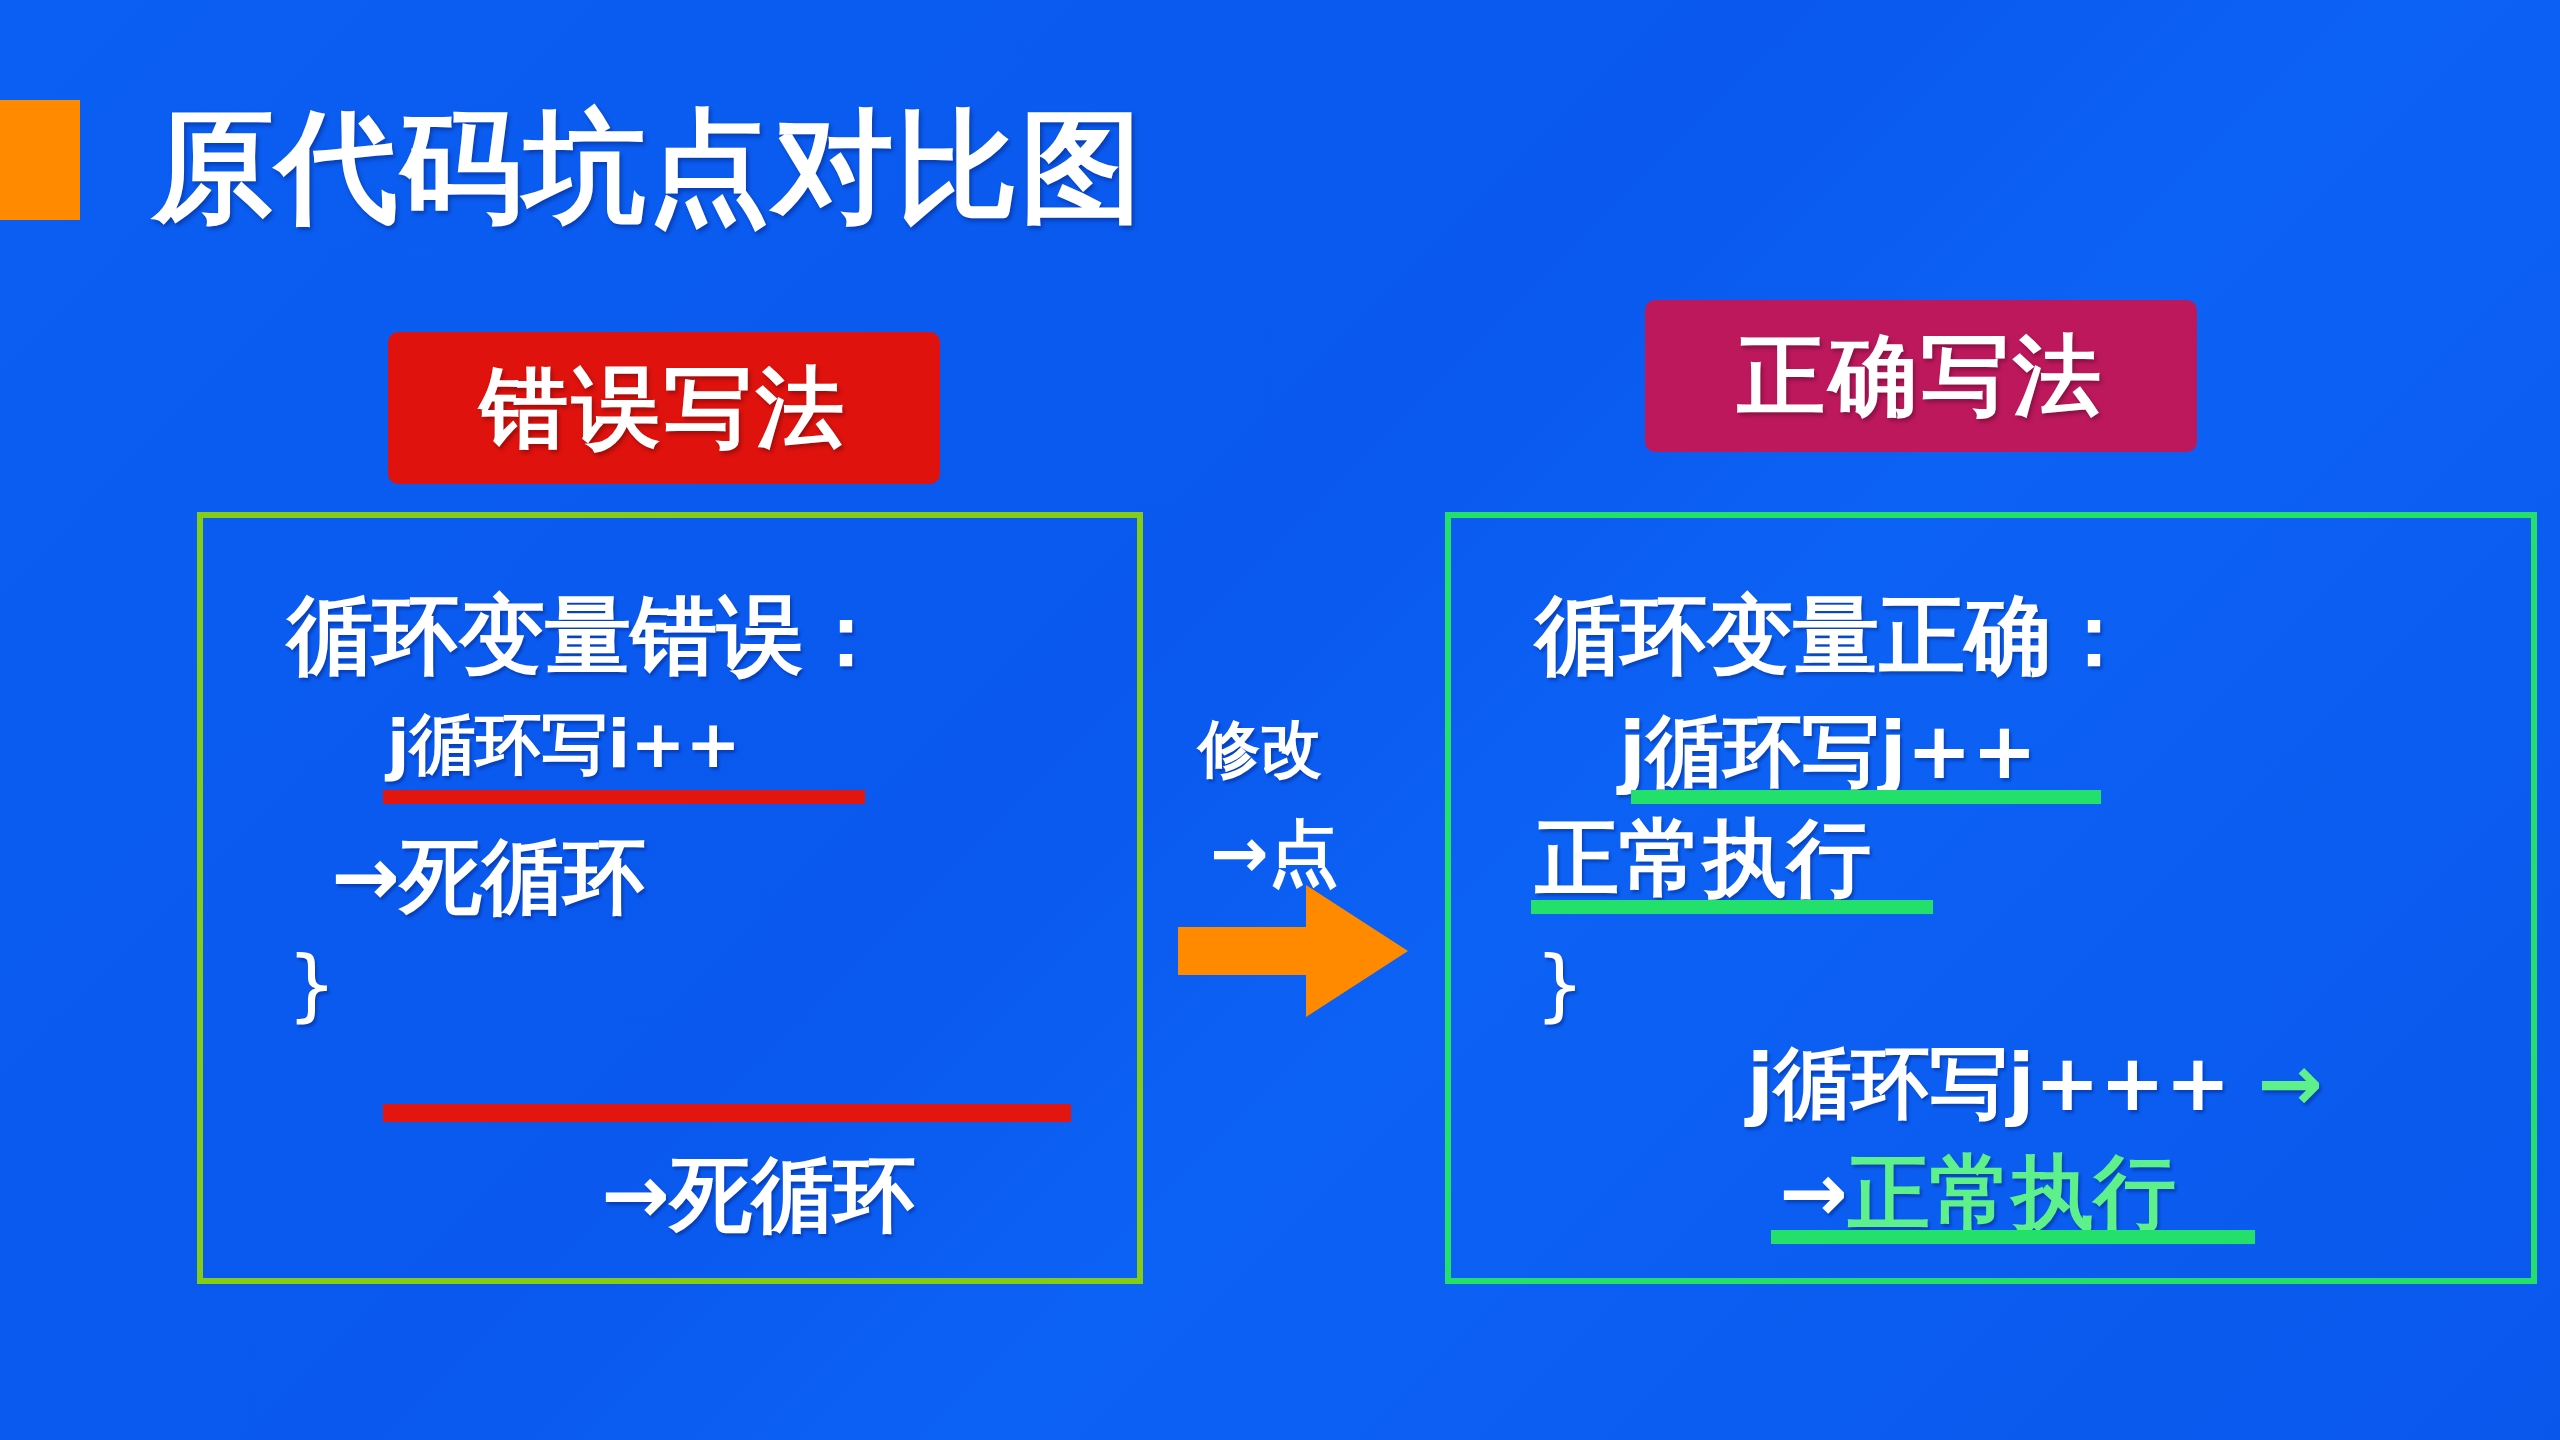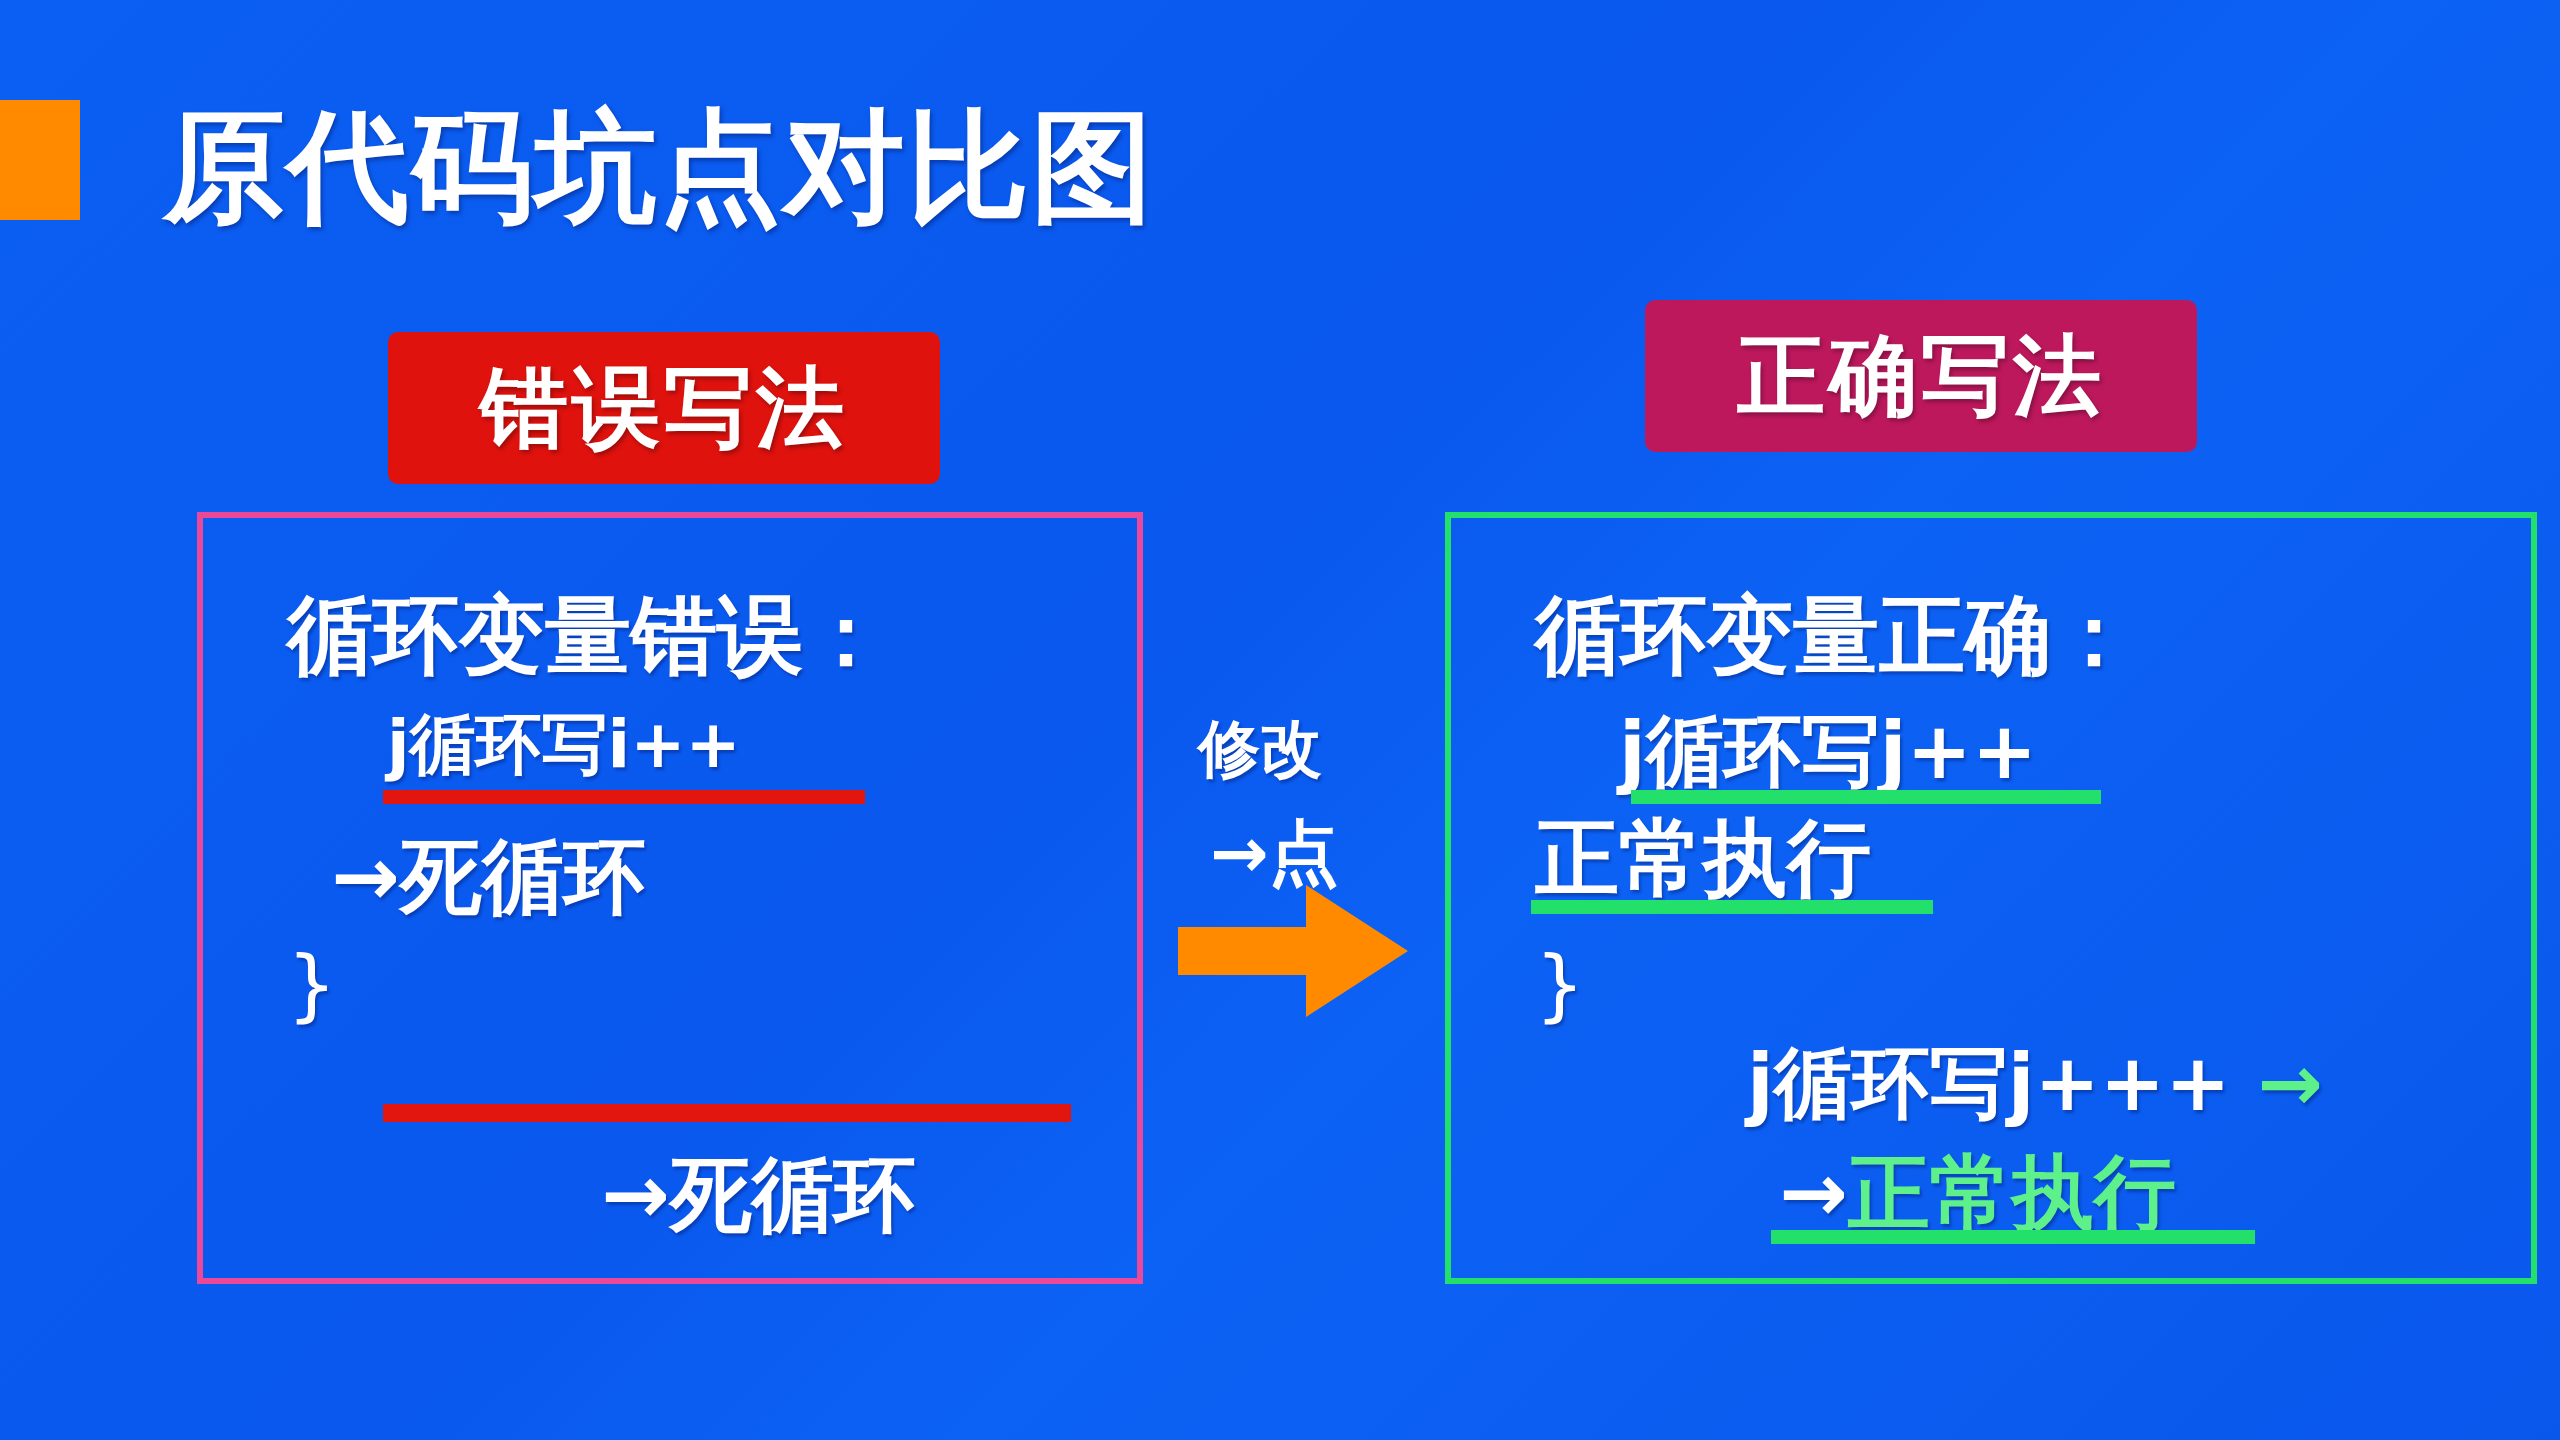--- a/index.html
+++ b/index.html
@@ -5,32 +5,32 @@
   html, body { margin:0; padding:0; }
   body {
     width:2560px; height:1440px; overflow:hidden; position:relative;
     background: linear-gradient(135deg, #0b5ff2 0%, #0a58ee 45%, #0c62f4 60%, #0a57ec 100%);
     font-family: "DejaVu Sans", "Liberation Sans", sans-serif;
     color:#ffffff;
   }
   .abs { position:absolute; }
   .accent-square { left:0; top:100px; width:80px; height:120px; background:#ff8a00; }
   .title {
-    left:163px; top:92px; font-size:122px; font-weight:bold; letter-spacing:2px;
+    left:152px; top:92px; font-size:122px; font-weight:bold; letter-spacing:2px;
     line-height:150px; white-space:nowrap; text-shadow: 2px 3px 4px rgba(0,0,60,0.35);
   }
   .label-box {
     height:152px; border-radius:10px; display:flex; align-items:center; justify-content:center;
     font-size:88px; font-weight:bold; letter-spacing:4px; text-shadow: 2px 3px 4px rgba(0,0,0,0.3);
   }
   .label-red { left:388px; top:300px; width:552px; background:#e0120e;margin-top:32px; }
   .label-green { left:1645px; top:300px; width:552px; background:#be185d; }
 
   .frame { top:512px; height:772px; box-sizing:border-box; }
-  .frame-red { left:197px; width:946px; border:6px solid #ec4899; }
+  .frame-red { left:197px; width:946px; border:6px solid #84cc16; }
   .frame-green { left:1445px; width:1092px; border:6px solid #22e06a; }
 
   .line { position:absolute; white-space:nowrap; font-weight:bold; line-height:1; text-shadow: 2px 3px 3px rgba(0,0,60,0.3); }
   .ul { position:absolute; height:14px; }
   .ul-red { background:#e3150f; }
   .ul-green { background:#22e06a; }
   .green-text { color:#5ef08a; }
 
   .middle-text { left:1198px; top:718px; font-size:62px; font-weight:bold; line-height:1; text-shadow: 2px 3px 3px rgba(0,0,60,0.3); }
   .middle-sub { left:1210px; top:818px; font-size:70px; font-weight:bold; line-height:1; white-space:nowrap; }

